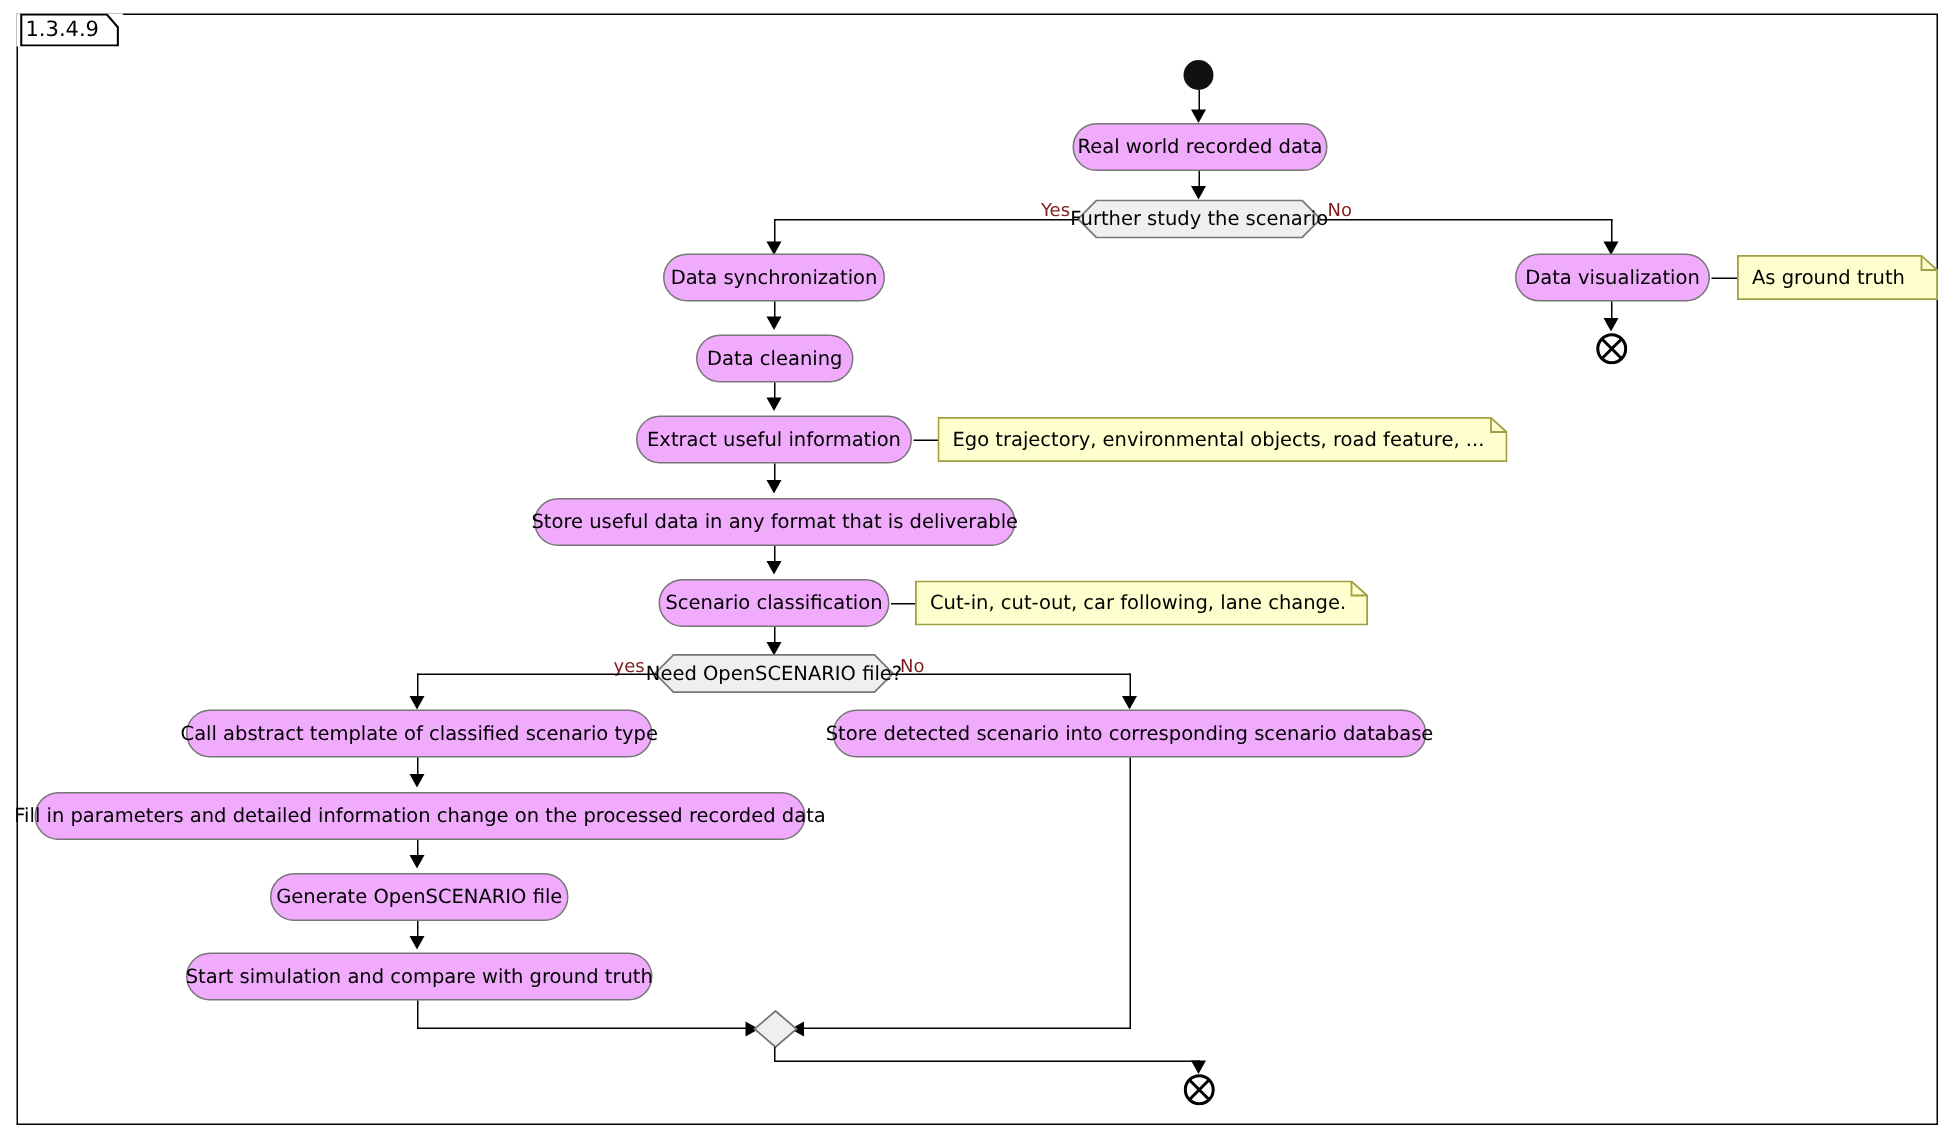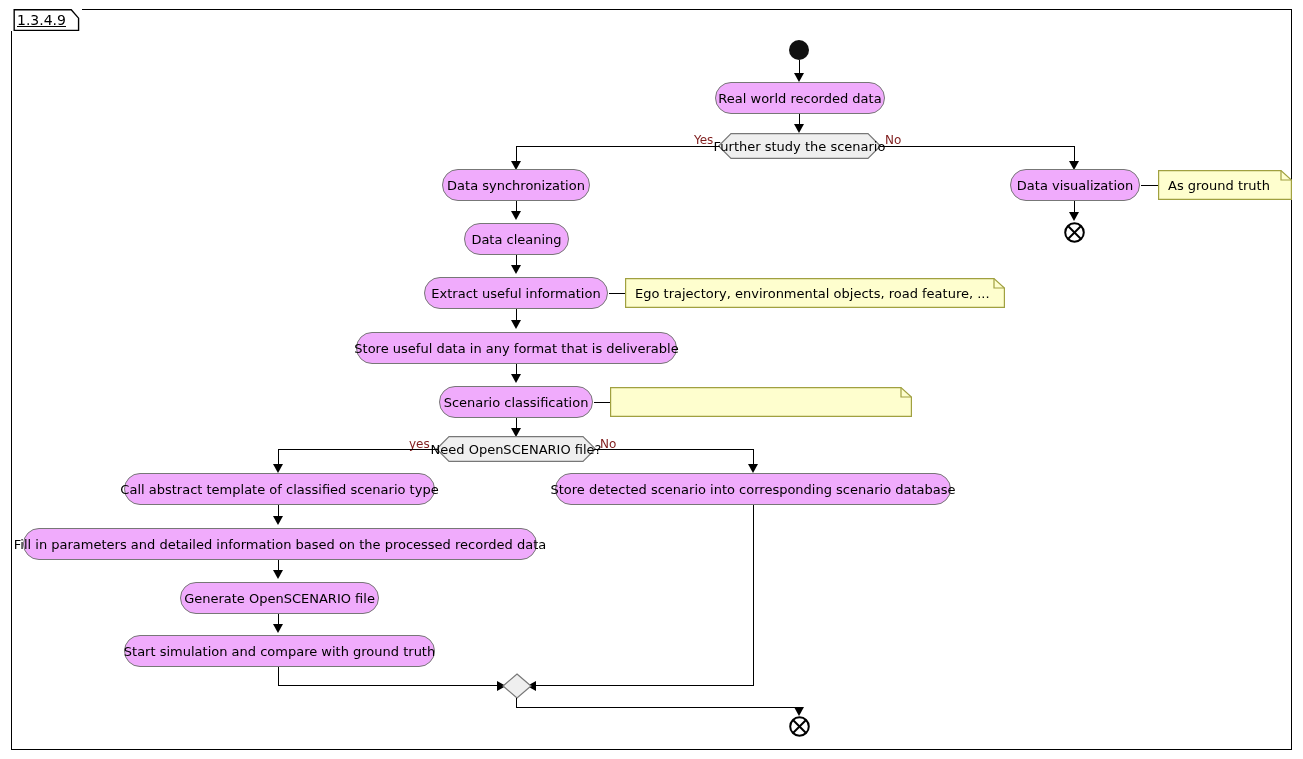--- a/index.html
+++ b/index.html
@@ -58,21 +58,21 @@
               background:#111;}
   .final-node{position:absolute;width:21px;height:21px;}
 
   
   .merge{position:absolute;width:30px;height:26px;}
 </style>
 </head>
 <body>
 
 <div id="frame">
-  <div id="frame-label" style="left:-1px;top:-1px;text-decoration:underline;">
+  <div id="frame-label" style="left:-1px;top:-1px;">
     <svg class="lbl-box" width="72" height="24" viewBox="0 0 72 24">
       <path d="M0.75,0.75 L63,0.75 L71,10 L71,23.25 L0.75,23.25 Z" fill="#ffffff" stroke="#000000" stroke-width="1.5"></path>
     </svg>
     <span>1.3.4.9</span>
   </div>
 </div>
 
 <div class="start-node" style="left:789px;top:40px;"></div>
 <div class="ln lnv" style="left:799px;top:60px;height:16px;"></div>
 <div class="arrow arrow-down" style="left:794px;top:73px;"></div>
@@ -160,20 +160,21 @@
 <div class="act" style="left:439px;top:386px;width:154px;">
   <span>Scenario classification</span>
 </div>
 
 <div class="ln lnh" style="left:594px;top:402px;width:18px;"></div>
 <div class="note" style="left:610px;top:387px;width:302px;">
   <svg class="nshape" width="302" height="30" viewBox="0 0 302 30" preserveAspectRatio="none">
     <path d="M0.6,0.6 L291,0.6 L301.4,10 L301.4,29.4 L0.6,29.4 Z" fill="#fefece" stroke="#a0a040" stroke-width="1.2"></path>
     <path d="M291,0.6 L291,10 L301.4,10" fill="none" stroke="#a0a040" stroke-width="1.2"></path>
   </svg>
+  <span class="ntext">Cut-in, cut-out, car following, lane change.</span>
 </div>
 
 <div class="ln lnv" style="left:516px;top:418px;height:12px;"></div>
 <div class="arrow arrow-down" style="left:511px;top:428px;"></div>
 
 <div class="decision" style="left:436px;top:436px;width:160px;">
   <svg class="dshape" width="160" height="26" viewBox="0 0 160 26" preserveAspectRatio="none">
     <path d="M13,0.6 L147,0.6 L159.4,13 L147,25.4 L13,25.4 L0.6,13 Z" fill="#efefef" stroke="#777777" stroke-width="1.2"></path>
   </svg>
   <span class="dtext">Need OpenSCENARIO file?</span>
@@ -190,21 +191,21 @@
 <div class="ln lnv" style="left:753px;top:449px;height:18px;"></div>
 <div class="arrow arrow-down" style="left:748px;top:464px;"></div>
 
 <div class="act" style="left:124px;top:473px;width:311px;">
   <span>Call abstract template of classified scenario type</span>
 </div>
 <div class="ln lnv" style="left:278px;top:505px;height:12px;"></div>
 <div class="arrow arrow-down" style="left:273px;top:516px;"></div>
 
 <div class="act" style="left:23px;top:528px;width:514px;">
-  <span>Fill in parameters and detailed information based on the processed recorded data</span>
+  <span>Fill in parameters and detailed information change on the processed recorded data</span>
 </div>
 <div class="ln lnv" style="left:278px;top:560px;height:12px;"></div>
 <div class="arrow arrow-down" style="left:273px;top:570px;"></div>
 
 <div class="act" style="left:180px;top:582px;width:199px;">
   <span>Generate OpenSCENARIO file</span>
 </div>
 <div class="ln lnv" style="left:278px;top:614px;height:12px;"></div>
 <div class="arrow arrow-down" style="left:273px;top:624px;"></div>
 

